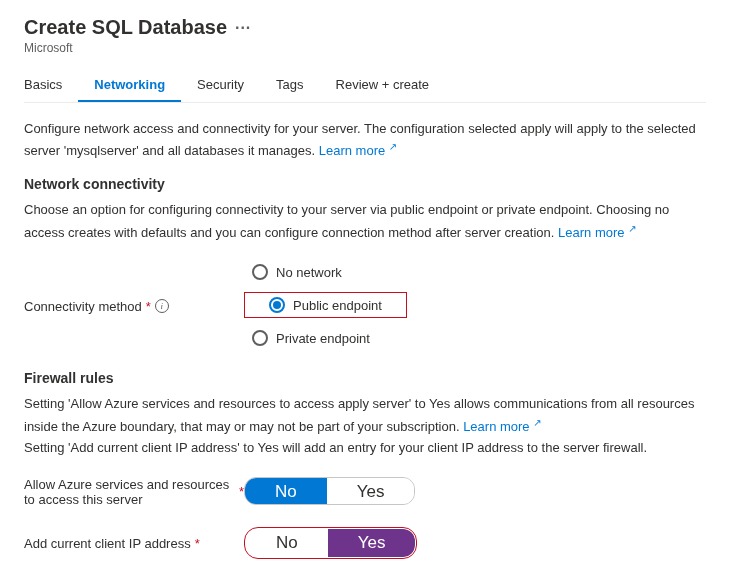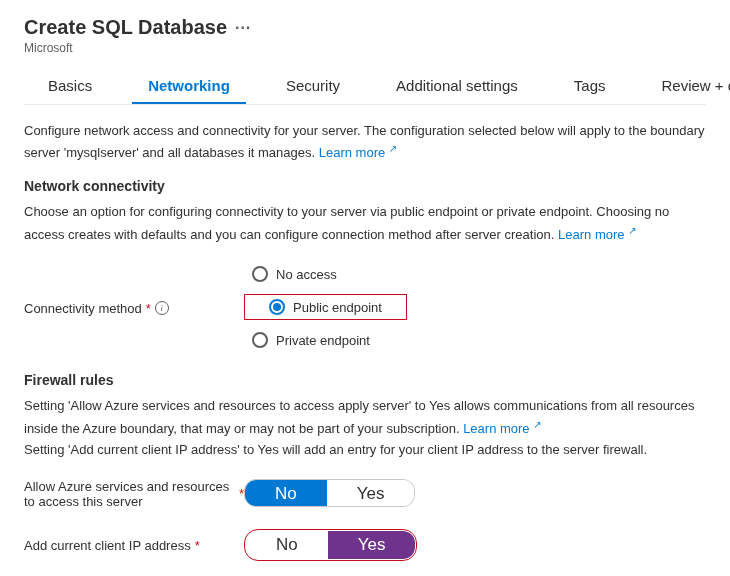--- a/index.html
+++ b/index.html
@@ -33,26 +33,25 @@
       cursor: pointer;
     }
     .tabs {
       display: flex;
       border-bottom: 1px solid #edebe9;
       margin-top: 14px;
       gap: 0;
     }
     .tab {
       padding: 8px 16px;
-      font-size: 15px;
+      font-size: 13px;
       cursor: pointer;
       color: #323130;
       border-bottom: 2px solid transparent;
       white-space: nowrap;
-      margin-left: 24px;
     }
     .tab:first-child {
       padding-left: 0;
     }
     .tab.active {
       color: #0078d4;
       border-bottom: 2px solid #0078d4;
       font-weight: 600;
     }
     .content {
@@ -220,29 +219,28 @@
       <span>Create SQL Database</span>
       <span class="ellipsis-icon">···</span>
     </div>
   </div>
   <div class="page-subtitle">Microsoft</div>
 
   <div class="tabs">
     <div class="tab">Basics</div>
     <div class="tab active">Networking</div>
     <div class="tab">Security</div>
-    <div class="tab">Additional settings</div>
     <div class="tab">Tags</div>
     <div class="tab">Review + create</div>
   </div>
 
   <div class="content">
 
     <div class="description">
-      <span>Configure network access and connectivity for your server. The configuration selected below will apply to the boundary server 'mysqlserver' and all databases it manages.</span>
+      <span>Configure network access and connectivity for your server. The configuration selected apply will apply to the selected server 'mysqlserver' and all databases it manages.</span>
       <a class="learn-more">
         <span>Learn more</span>
         <span class="learn-more-icon">↗</span>
       </a>
     </div>
 
     <div class="section-title">Network connectivity</div>
     <div class="section-description">
       <span>Choose an option for configuring connectivity to your server via public endpoint or private endpoint. Choosing no access creates with defaults and you can configure connection method after server creation.</span>
       <a class="learn-more">
@@ -255,21 +253,21 @@
       <div class="form-label">
         <span>Connectivity method</span>
         <span class="required-star">*</span>
         <span class="info-icon">i</span>
       </div>
       <div class="radio-group">
 
         <div class="radio-option">
           <div class="radio-input">
           </div>
-          <span class="radio-label">No access</span>
+          <span class="radio-label">No network</span>
         </div>
 
         <div class="radio-option highlighted">
           <div class="radio-input checked">
             <div class="radio-dot"></div>
           </div>
           <span class="radio-label">Public endpoint</span>
         </div>
 
         <div class="radio-option">

